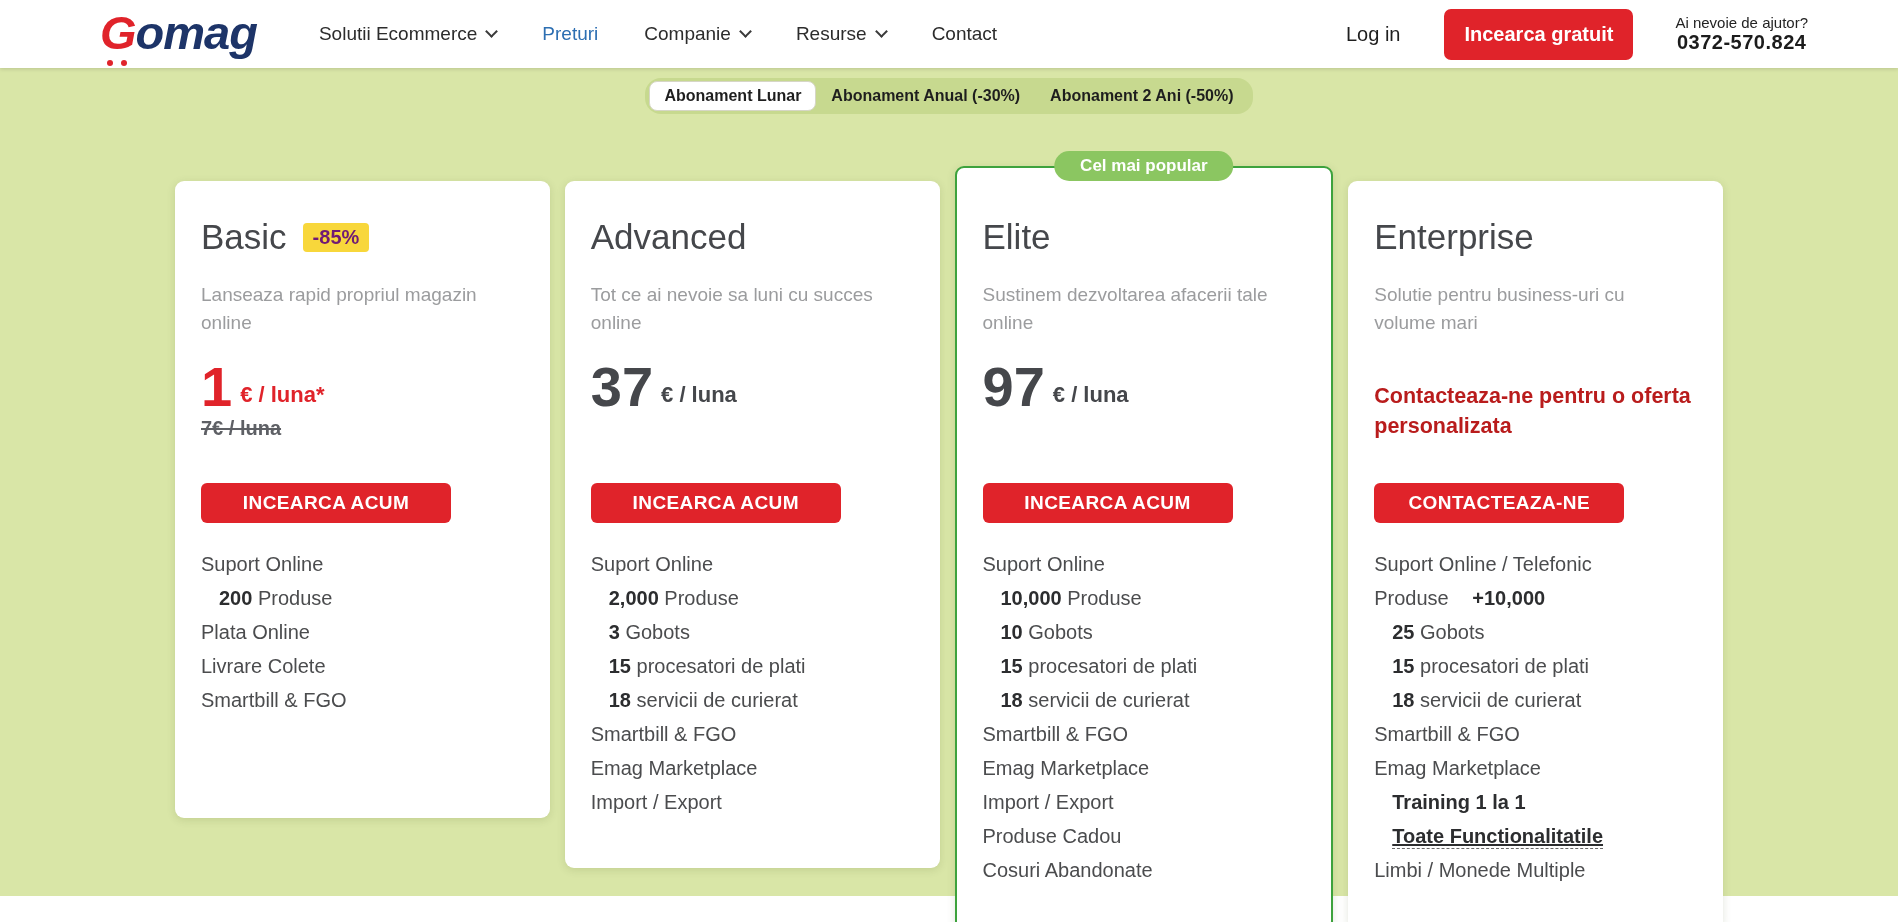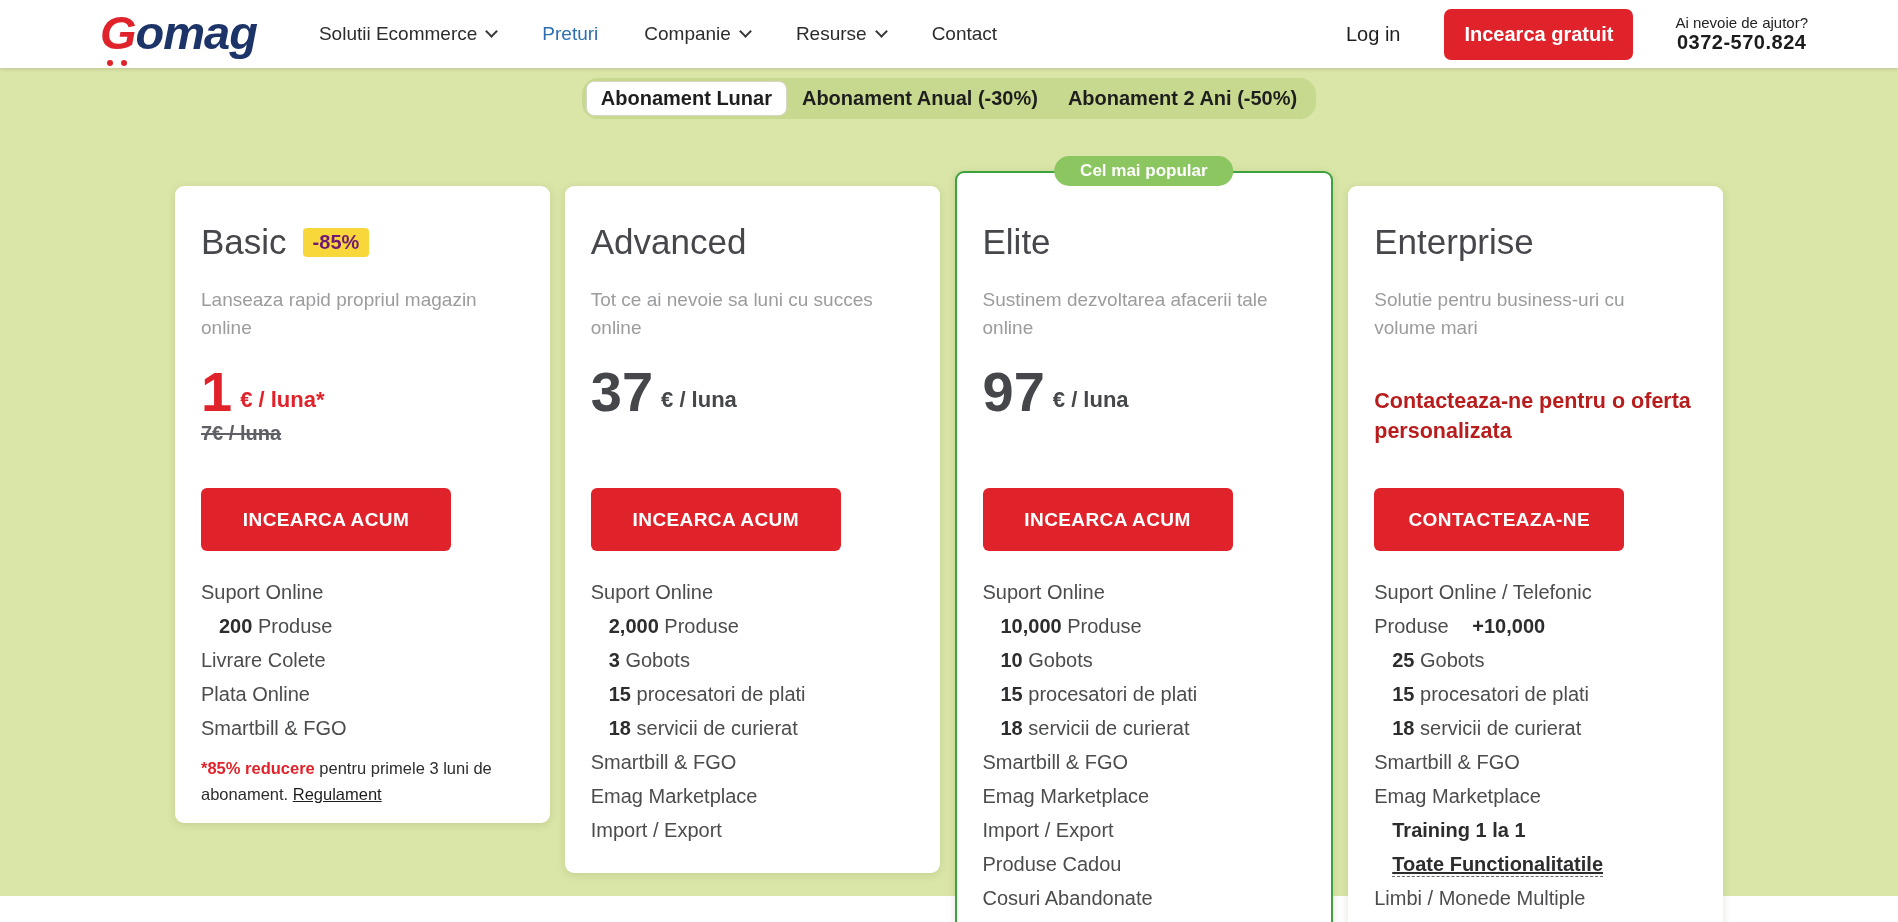--- a/index.html
+++ b/index.html
@@ -30,21 +30,21 @@
     font-family:inherit; }
   .help { margin-left:42px; text-align:center; }
   .help-label { font-size:15px; color:#232323; }
   .help-phone { font-size:20px; font-weight:700; color:#1c1c1c; letter-spacing:.5px; }
 
   
   .hero { height:828px; background:#d9e6a7; padding-top:10px; }
 
   .tabbar { width:fit-content; margin:0 auto; background:#c7d98f;
     border-radius:16px; padding:3px 4px; display:flex; align-items:center; }
-  .tab { font-size:20px; font-weight:700; color:#1e1e1e; padding:6px 15px;
+  .tab { font-size:16px; font-weight:700; color:#1e1e1e; padding:6px 15px;
     cursor:pointer; white-space:nowrap; border-radius:8px; }
   .tab.active { background:#fff; border:1px solid #d6d6c6; padding:5px 14px; }
 
   
   .cards { width:1548px; margin:67px auto 0; display:flex; gap:15px;
     align-items:flex-start; }
   .card { flex:1; background:#fff; border-radius:9px;
     padding:36px 26px 28px; box-shadow:0 2px 8px rgba(70,80,30,.15);
     position:relative; }
   .card.h-basic { height:637px; }
@@ -68,21 +68,21 @@
   .price { margin-top:22px; display:flex; align-items:flex-end; }
   .price .num { font-size:56px; line-height:56px; font-weight:700; color:#45474b; }
   .price .unit { font-size:22px; font-weight:700; color:#45474b;
     margin-left:8px; margin-bottom:7px; }
   .price.red .num, .price.red .unit { color:#e0232a; }
   .old-price { font-size:20px; font-weight:700; color:#5e6065;
     text-decoration:line-through; margin-top:2px; }
   .contact-text { margin-top:44px; font-size:21.5px; font-weight:700;
     color:#b91c1c; line-height:30px; }
 
-  .plan-btn { display:block; width:250px; height:63px; background:#e0232a;
+  .plan-btn { display:block; width:250px; height:40px; background:#e0232a;
     color:#fff; font-size:19px; font-weight:700; letter-spacing:.4px;
     border:none; border-radius:6px; cursor:pointer; font-family:inherit; }
 
   .features { list-style:none; margin-top:24px; }
   .features li { font-size:20px; line-height:34px; color:#4b4c4e; }
   .features .b { font-weight:700; color:#2c2d2f;margin-left:18px; }
   .features .dashed { text-decoration:underline;
     border-bottom:1.5px dashed #6a6a6a; padding-bottom:1px; }
   .footnote { margin-top:10px; font-size:16.5px; line-height:26px; color:#2d2d2d; }
   .footnote .red { color:#e0232a; font-weight:700; }
@@ -129,25 +129,24 @@
         <div class="price red">
           <span class="num">1</span>
           <span class="unit">€ / luna*</span>
         </div>
         <div class="old-price">7€ / luna</div>
       </div>
       <button class="plan-btn">INCEARCA ACUM</button>
       <ul class="features">
           <li><span>Suport Online</span></li>
           <li><span class="b">200</span><span> Produse</span></li>
+          <li><span>Plata Online</span></li>
           <li><span>Livrare Colete</span></li>
-          <li><span>Plata Online</span></li>
-          <li><span>Smartbill &amp; FGO</span></li>
-        </ul>
-      <p class="footnote"><span class="red">*85% reducere</span><span> pentru primele 3 luni de abonament. </span><span class="link">Regulament</span></p>
+          <li><span>Smartbill &amp; FGO</span></li>
+        </ul>
     </div>
 
     <div class="card h-advanced">
       <div class="card-top">
         <div class="title-row">
           <h2 class="plan-title">Advanced</h2>
         </div>
         <p class="desc">Tot ce ai nevoie sa luni cu succes online</p>
         <div class="price">
           <span class="num">37</span>

